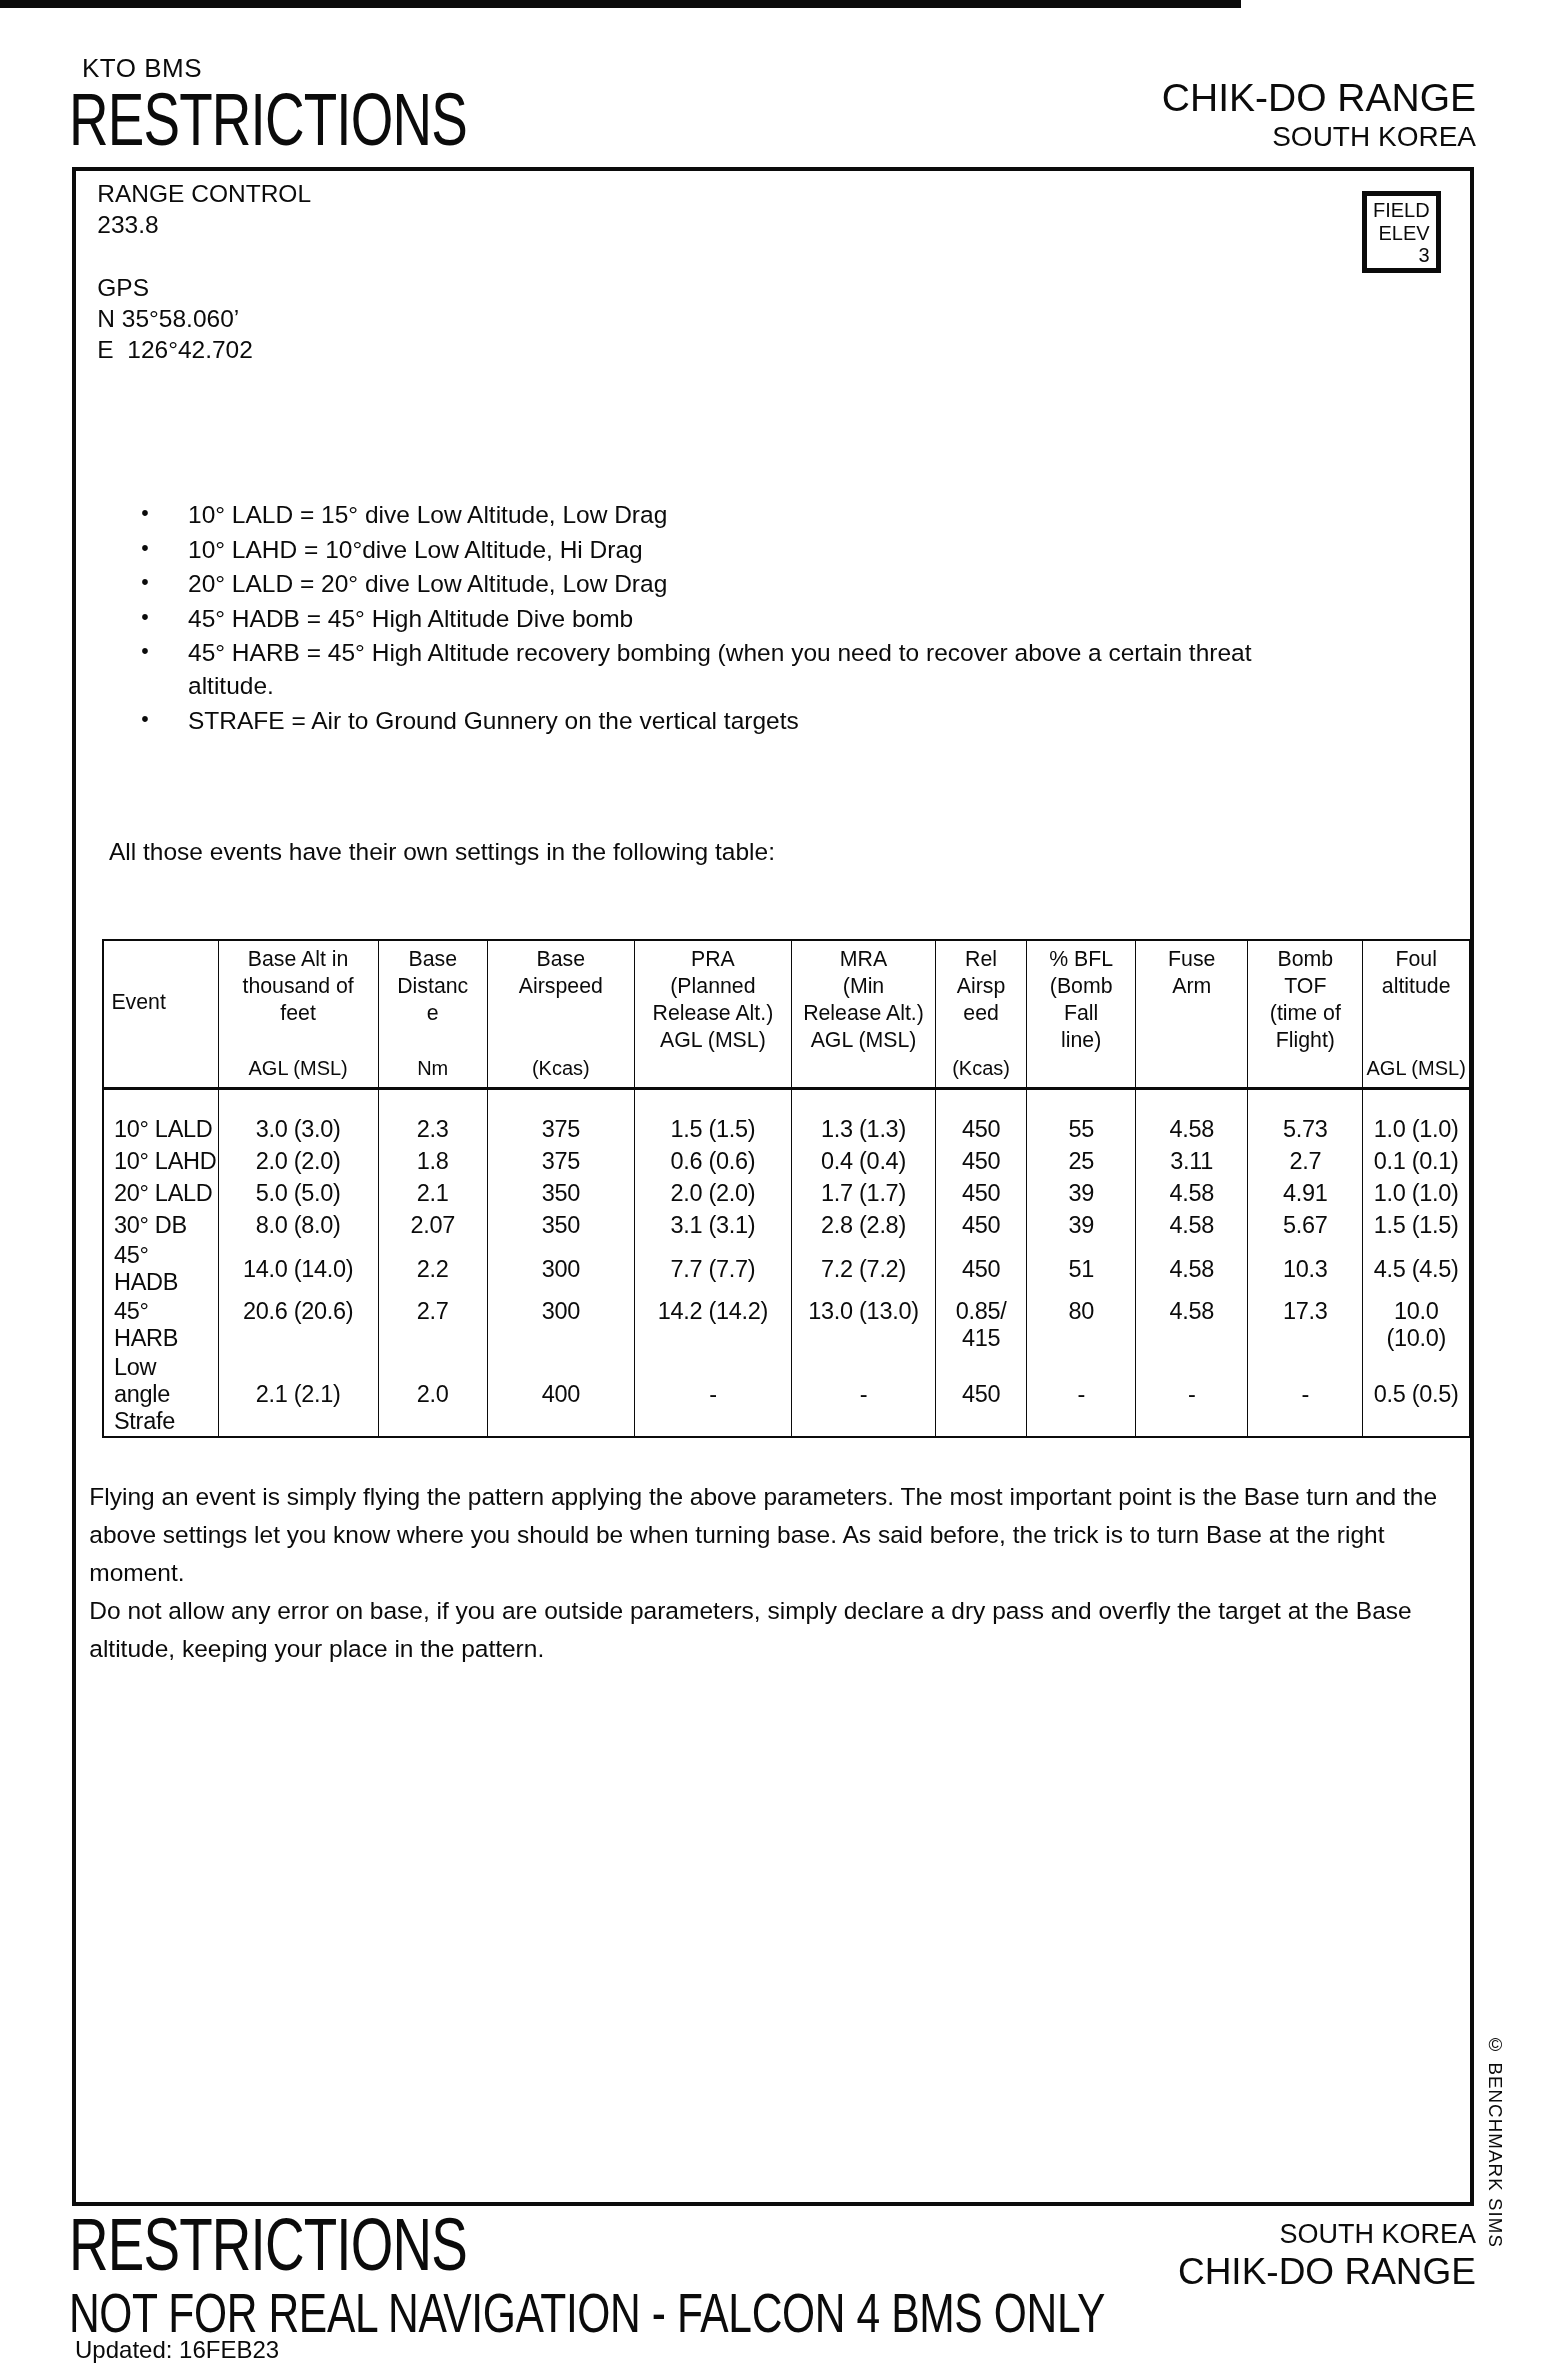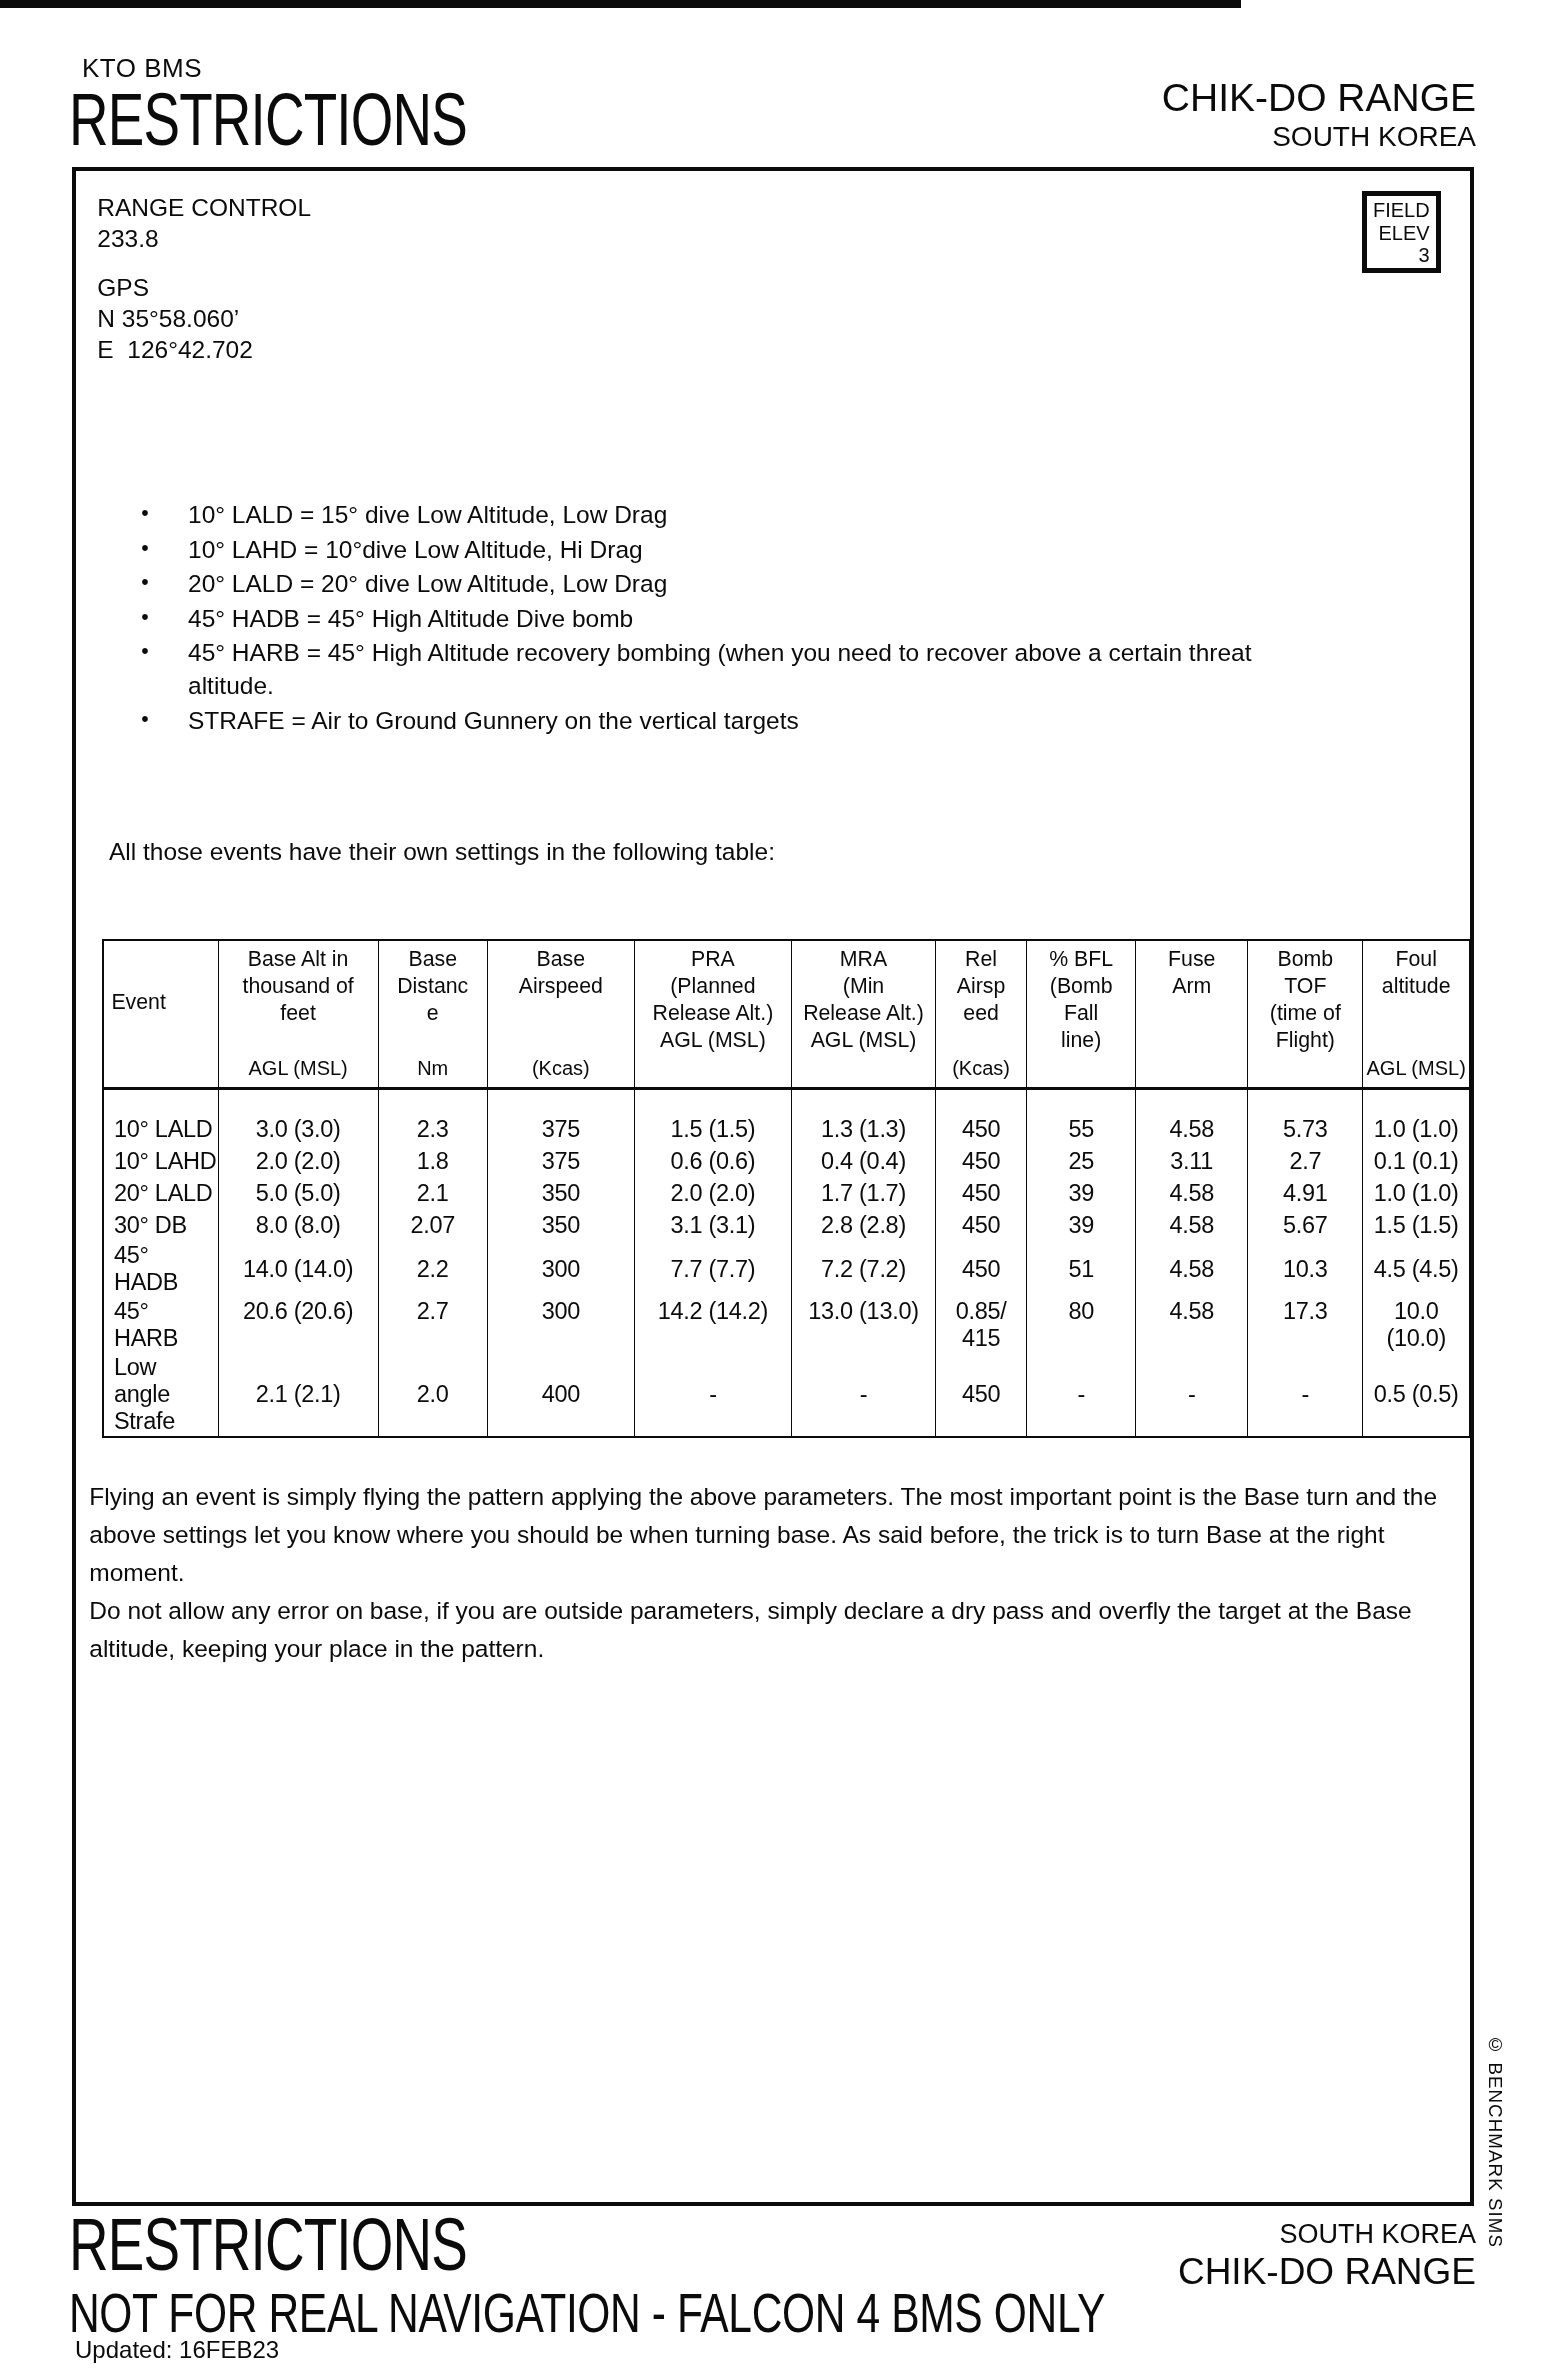--- a/index.html
+++ b/index.html
@@ -16,21 +16,21 @@
   .big-title { font-size:74px; line-height:1.0; letter-spacing:-1.1px;
                transform:scaleX(.74); transform-origin:left top; white-space:nowrap; }
   .title-top { left:69px; top:83px; }
   .hdr-right { right:74px; top:75px; text-align:right; }
   .hdr-range { font-size:39px; line-height:45px; letter-spacing:0; }
   .hdr-country { font-size:28px; line-height:33px; }
 
   
   .content-box { left:72px; top:167px; width:1402px; height:2039px;
                  border:4.8px solid #0b0b0b; box-sizing:border-box; }
-  .range-ctrl { left:21.3px; top:21px; font-size:24.5px; line-height:31px; }
+  .range-ctrl { left:21.3px; top:7px; font-size:24.5px; line-height:31px; }
   .gps { left:21.3px; top:101px; font-size:24.5px; line-height:31px; }
   .field-elev { right:29px; top:20px; border:5.3px solid #0b0b0b; padding:3.2px 6.4px 1.1px 6.4px;
                 text-align:right; font-size:20px; line-height:22.4px; }
 
   
   .events { left:61px; top:327px; width:1206px; margin:0; padding:0; list-style:none;
             font-size:24.5px; line-height:33px; }
   .events li { position:relative; padding-left:51px; margin-bottom:1.6px; }
   .events li::before { content:"\2022"; position:absolute; left:4.3px; top:-1.1px; font-size:21.3px; }
 

